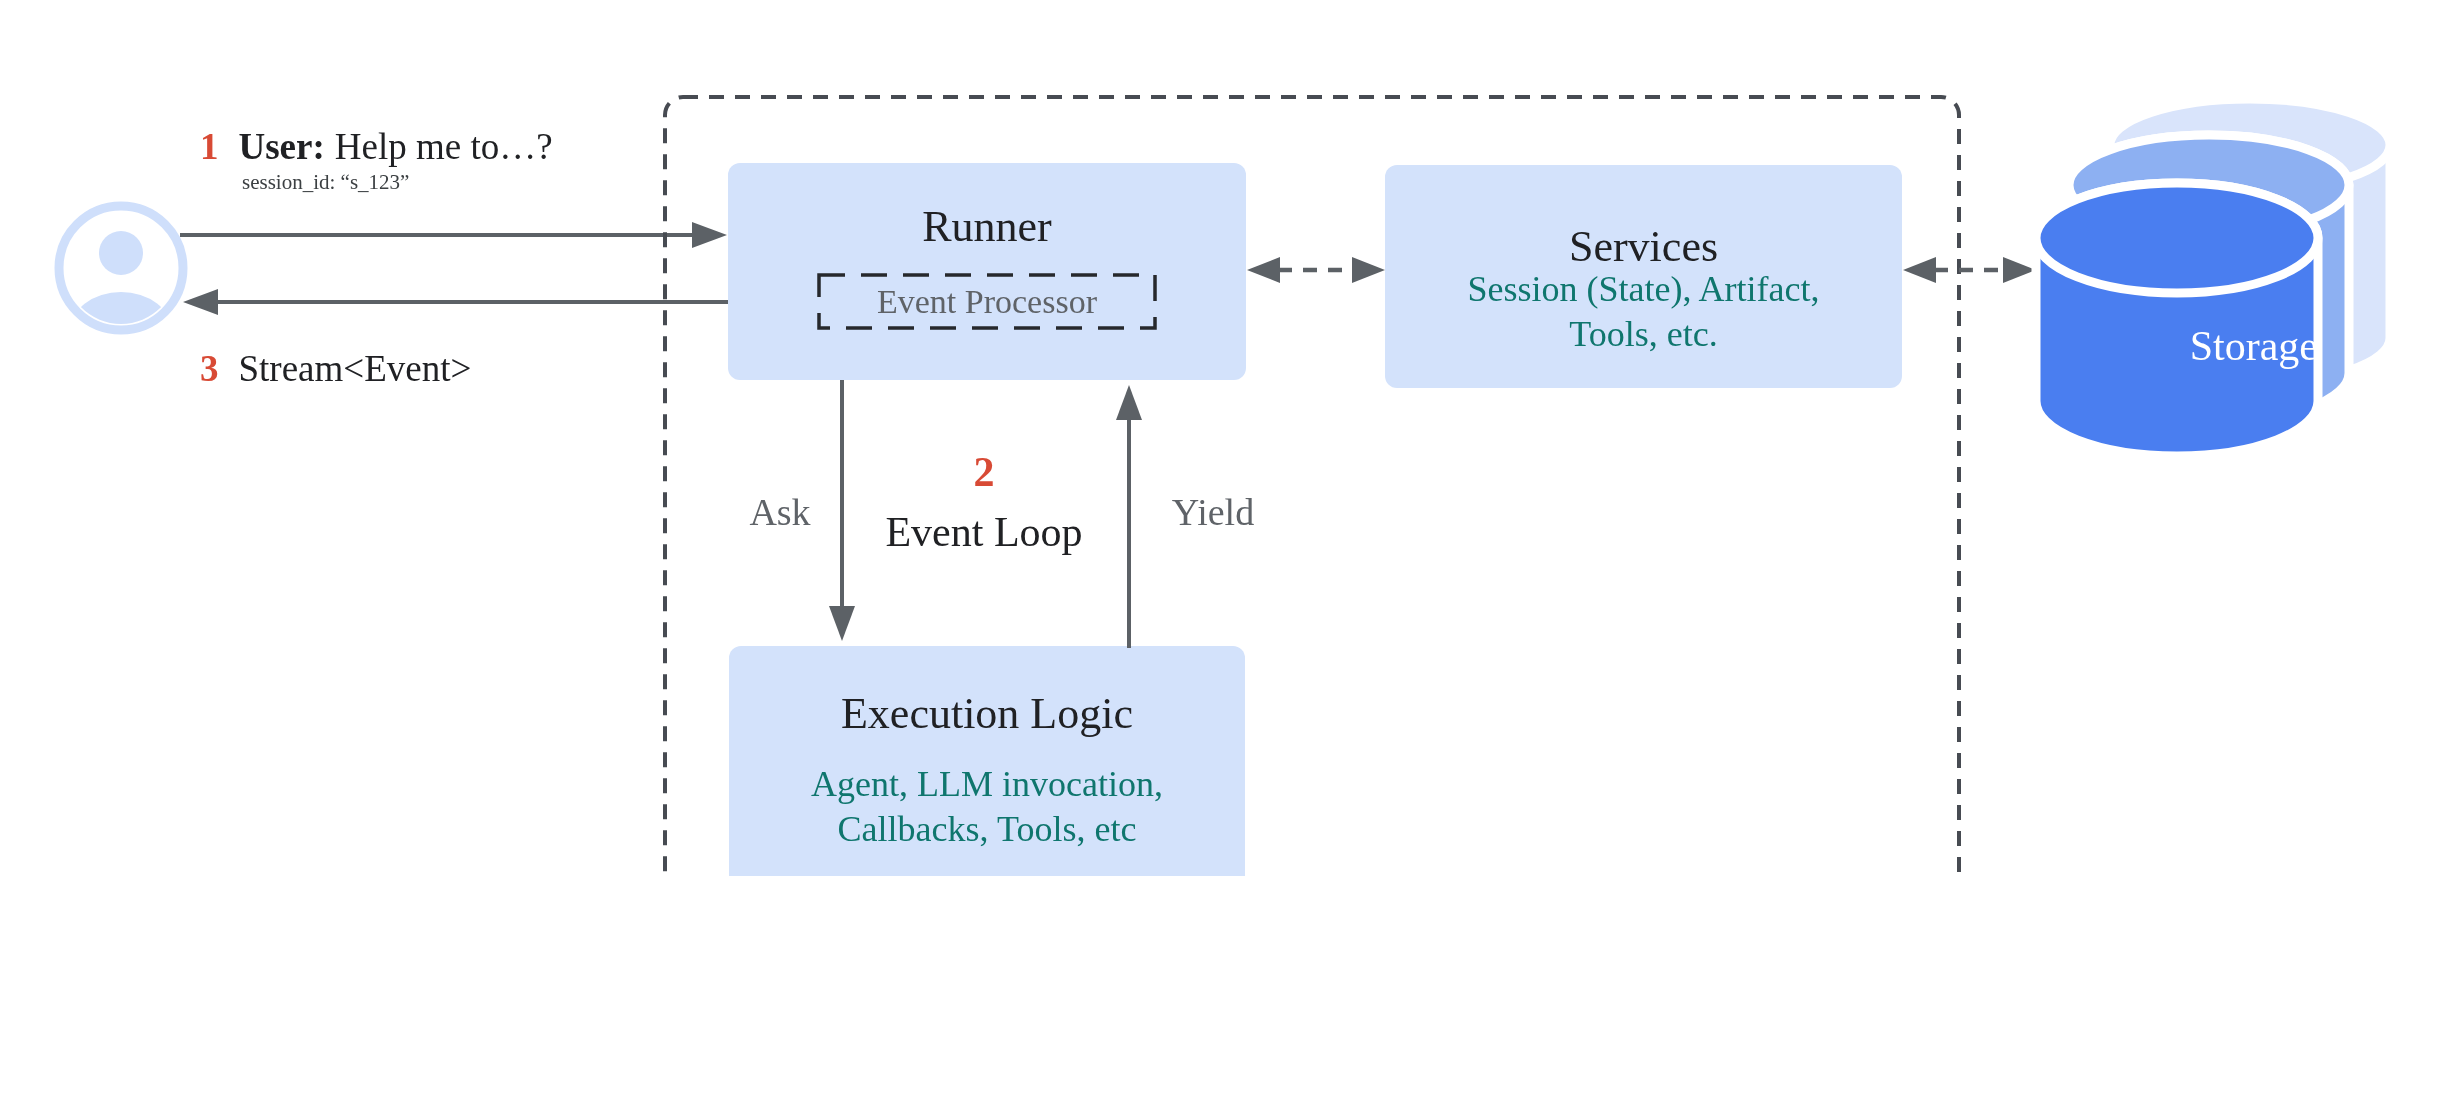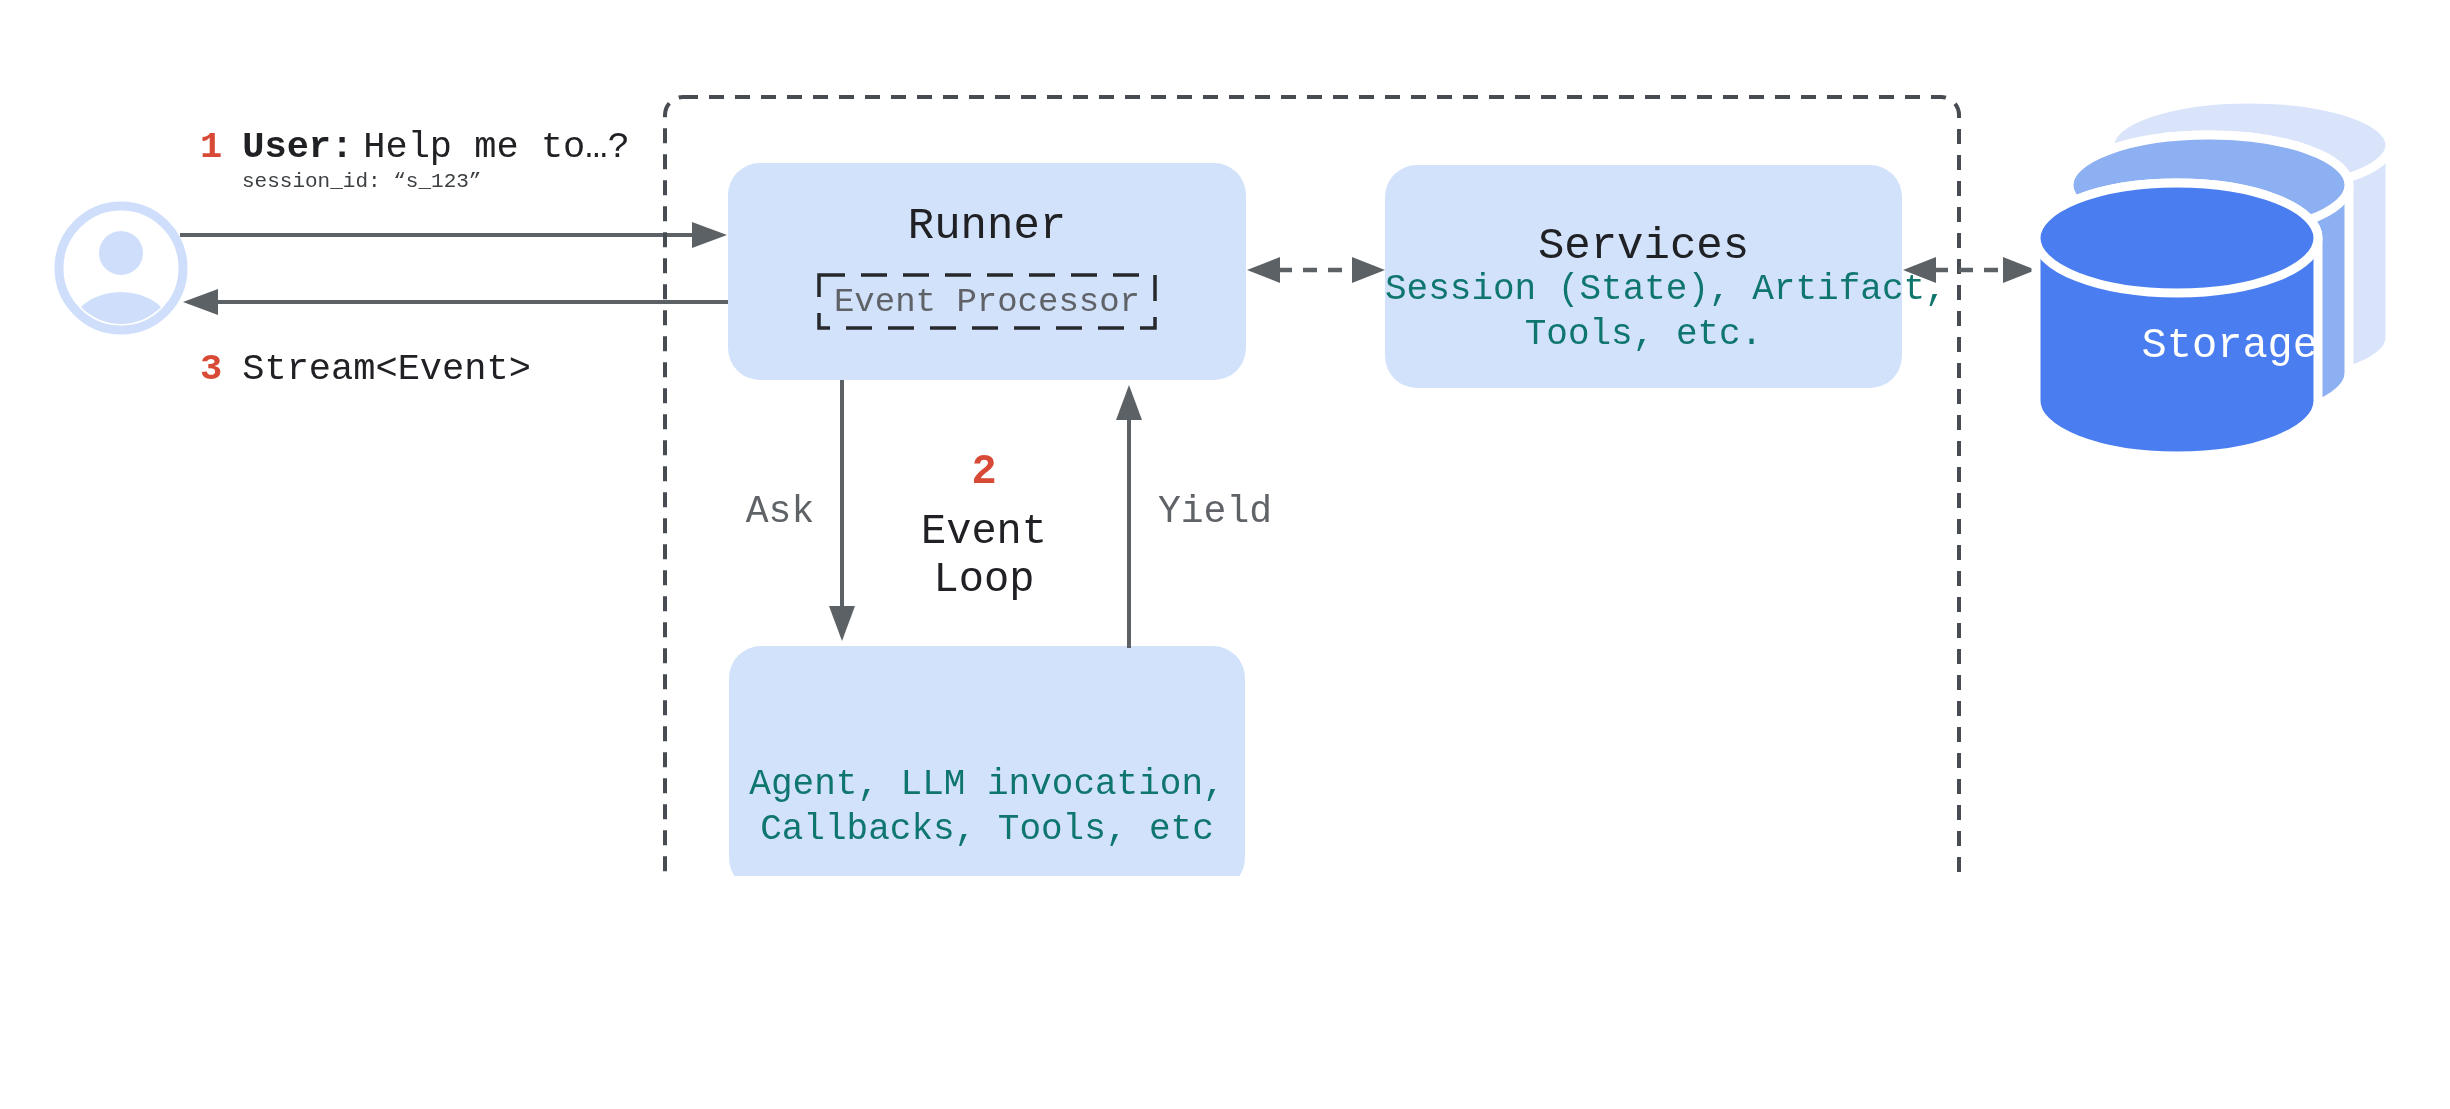--- a/index.html
+++ b/index.html
@@ -1,21 +1,21 @@
 <!DOCTYPE html>
 <html><head>
 <meta charset="utf-8">
 <style>
   html, body { margin: 0; padding: 0; background: #ffffff; }
   .canvas {
     position: relative;
     width: 2450px;
     height: 876px;
     background: #ffffff;
-    font-family: Liberation Mono, monospace;
+    font-family: Liberation Serif, serif;
     overflow: hidden;
   }
   .abs { position: absolute; }
 
   
   .step-label {
     font-size: 37px;
     color: #202124;
     white-space: nowrap;
     line-height: 46px;
@@ -29,21 +29,21 @@
   .session-label {
     font-size: 21px;
     color: #3c4043;
     white-space: nowrap;
   }
 
   
   .blue-box {
     position: absolute;
     background: #d3e2fb;
-    border-radius: 32px;
+    border-radius: 12px;
   }
   .box-title {
     position: absolute;
     left: 0; right: 0;
     text-align: center;
     font-size: 44px;
     color: #202124;
     white-space: nowrap;
   }
   .box-subtitle {
@@ -168,20 +168,21 @@
 
   <div class="blue-box" style="left:1385px; top:165px; width:517px; height:223px;">
     <div class="box-title" style="top:56px;">Services</div>
     <div class="box-subtitle" style="top:102px;">
       <div>Session (State), Artifact,</div>
       <div>Tools, etc.</div>
     </div>
   </div>
 
   <div class="blue-box" style="left:729px; top:646px; width:516px; height:244px;">
+    <div class="box-title" style="top:42px;">Execution Logic</div>
     <div class="box-subtitle" style="top:116px;">
       <div>Agent, LLM invocation,</div>
       <div>Callbacks, Tools, etc</div>
     </div>
   </div>
 
   <svg class="abs" style="left:822px; top:378px;" width="40" height="272">
     <line x1="20" y1="2" x2="20" y2="230" stroke="#5c6166" stroke-width="4"></line>
     <polygon points="7,228 33,228 20,263" fill="#5c6166"></polygon>
   </svg>

